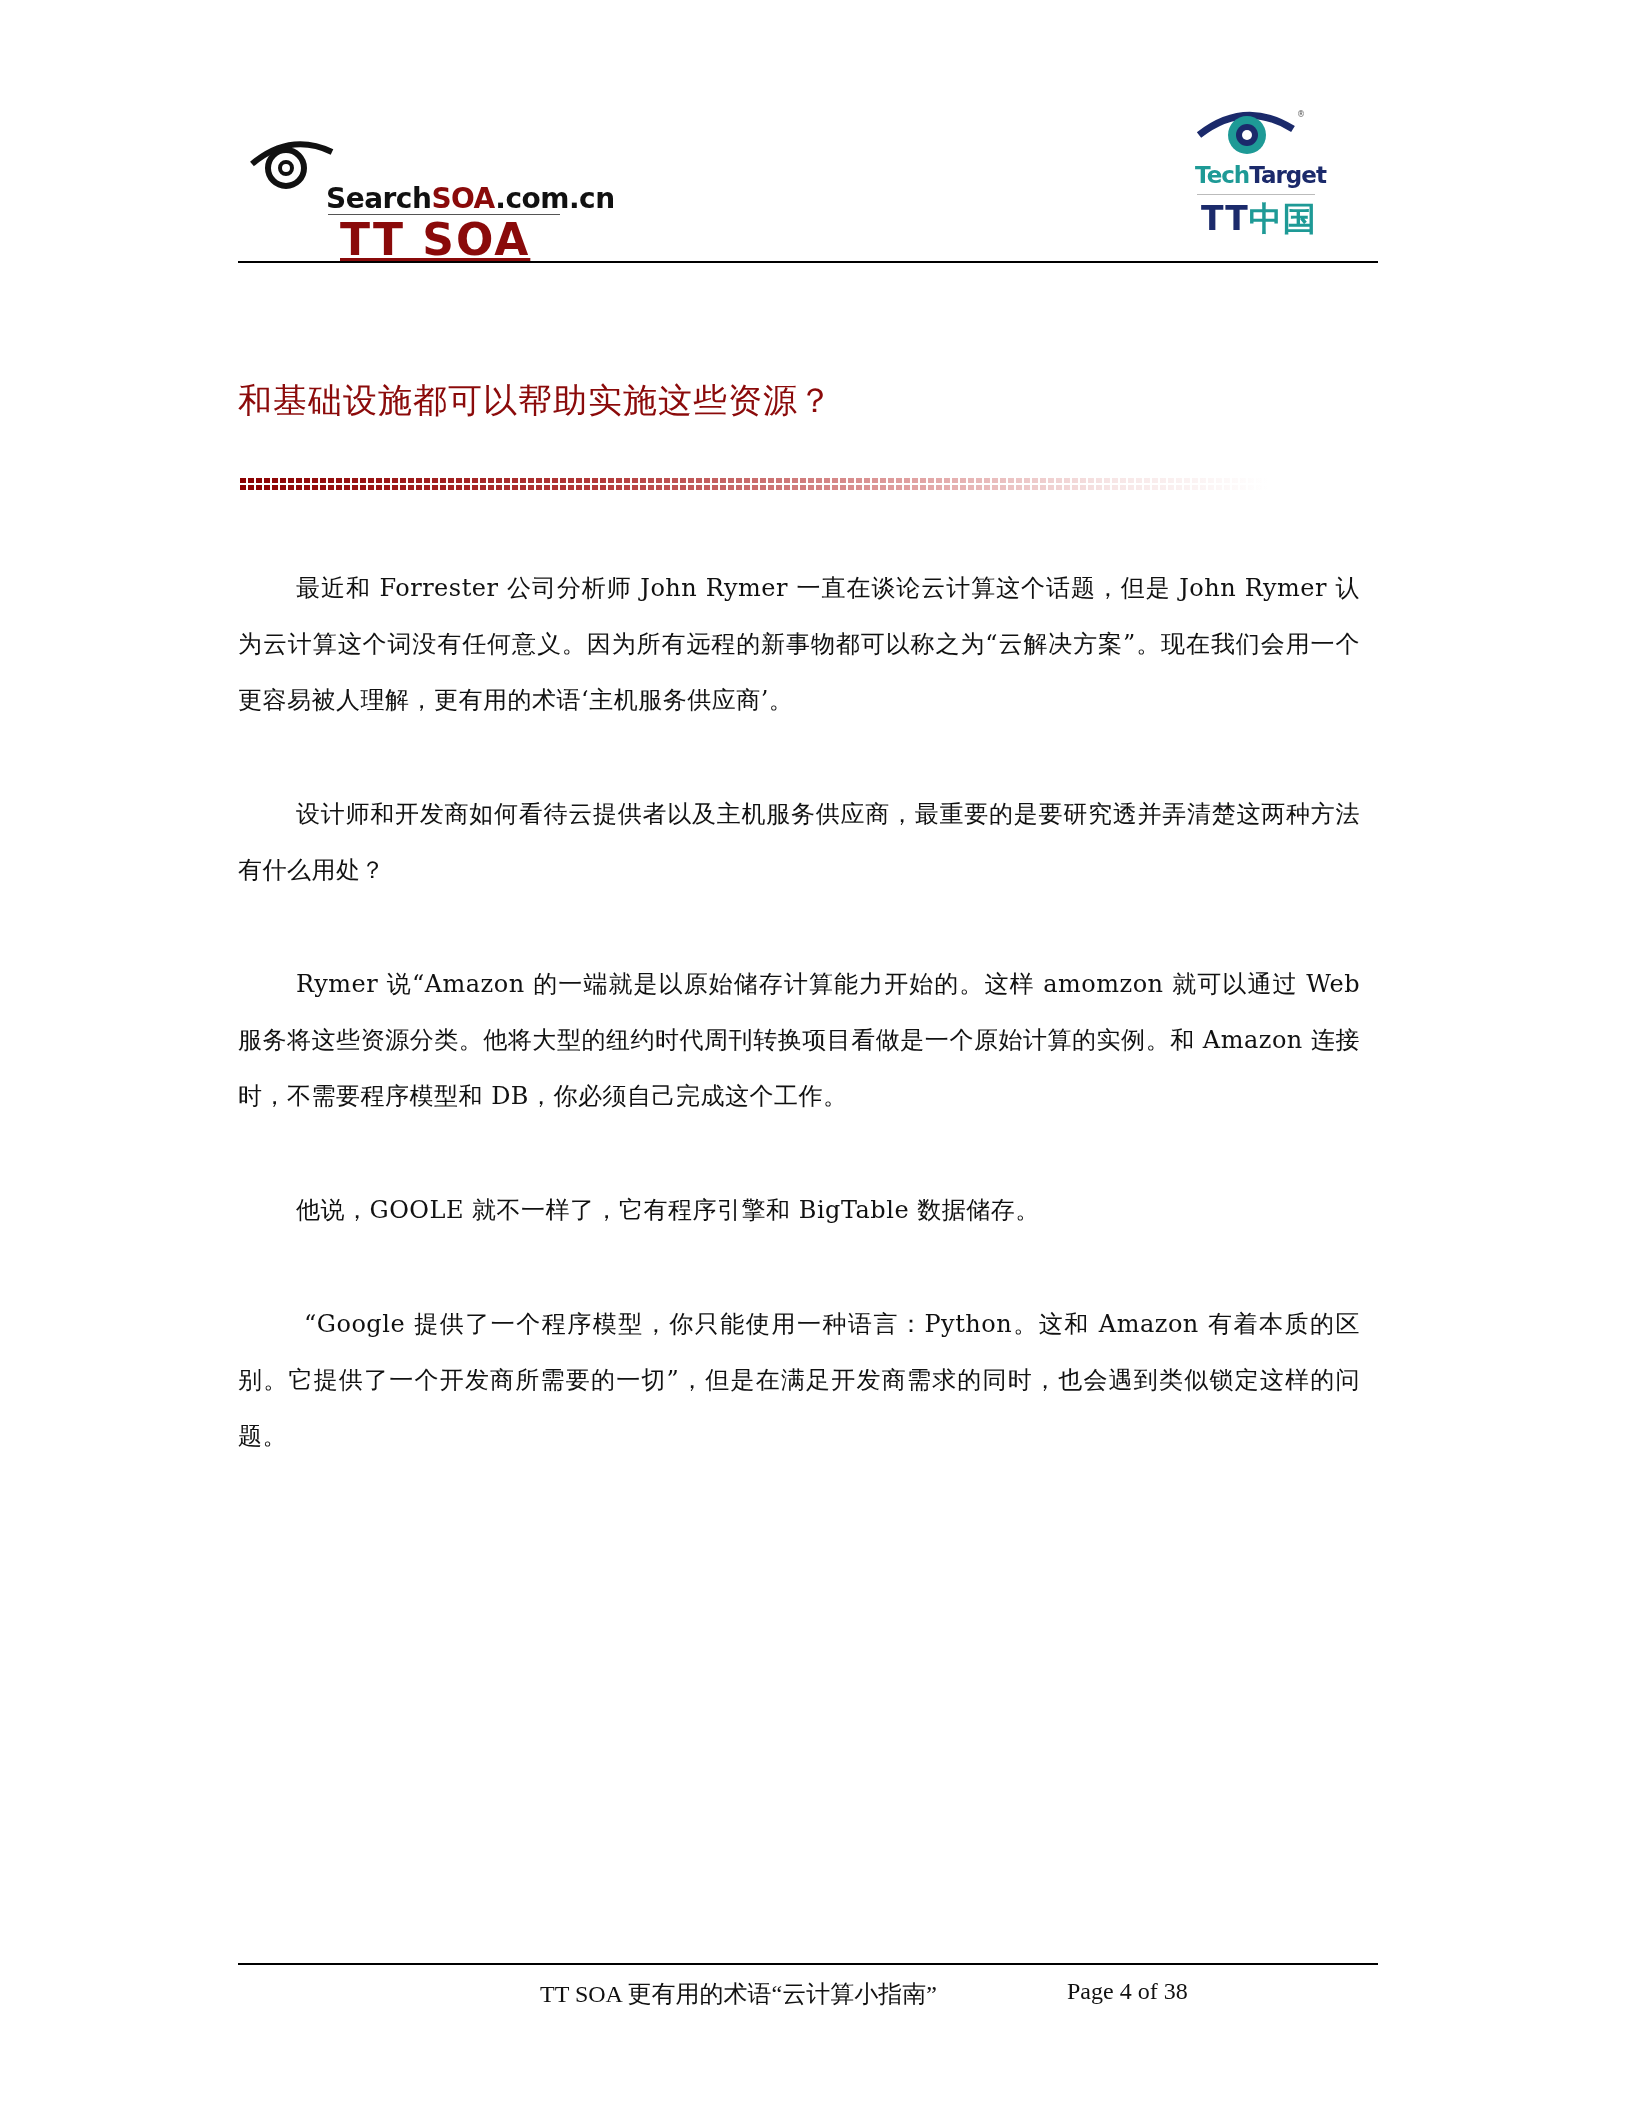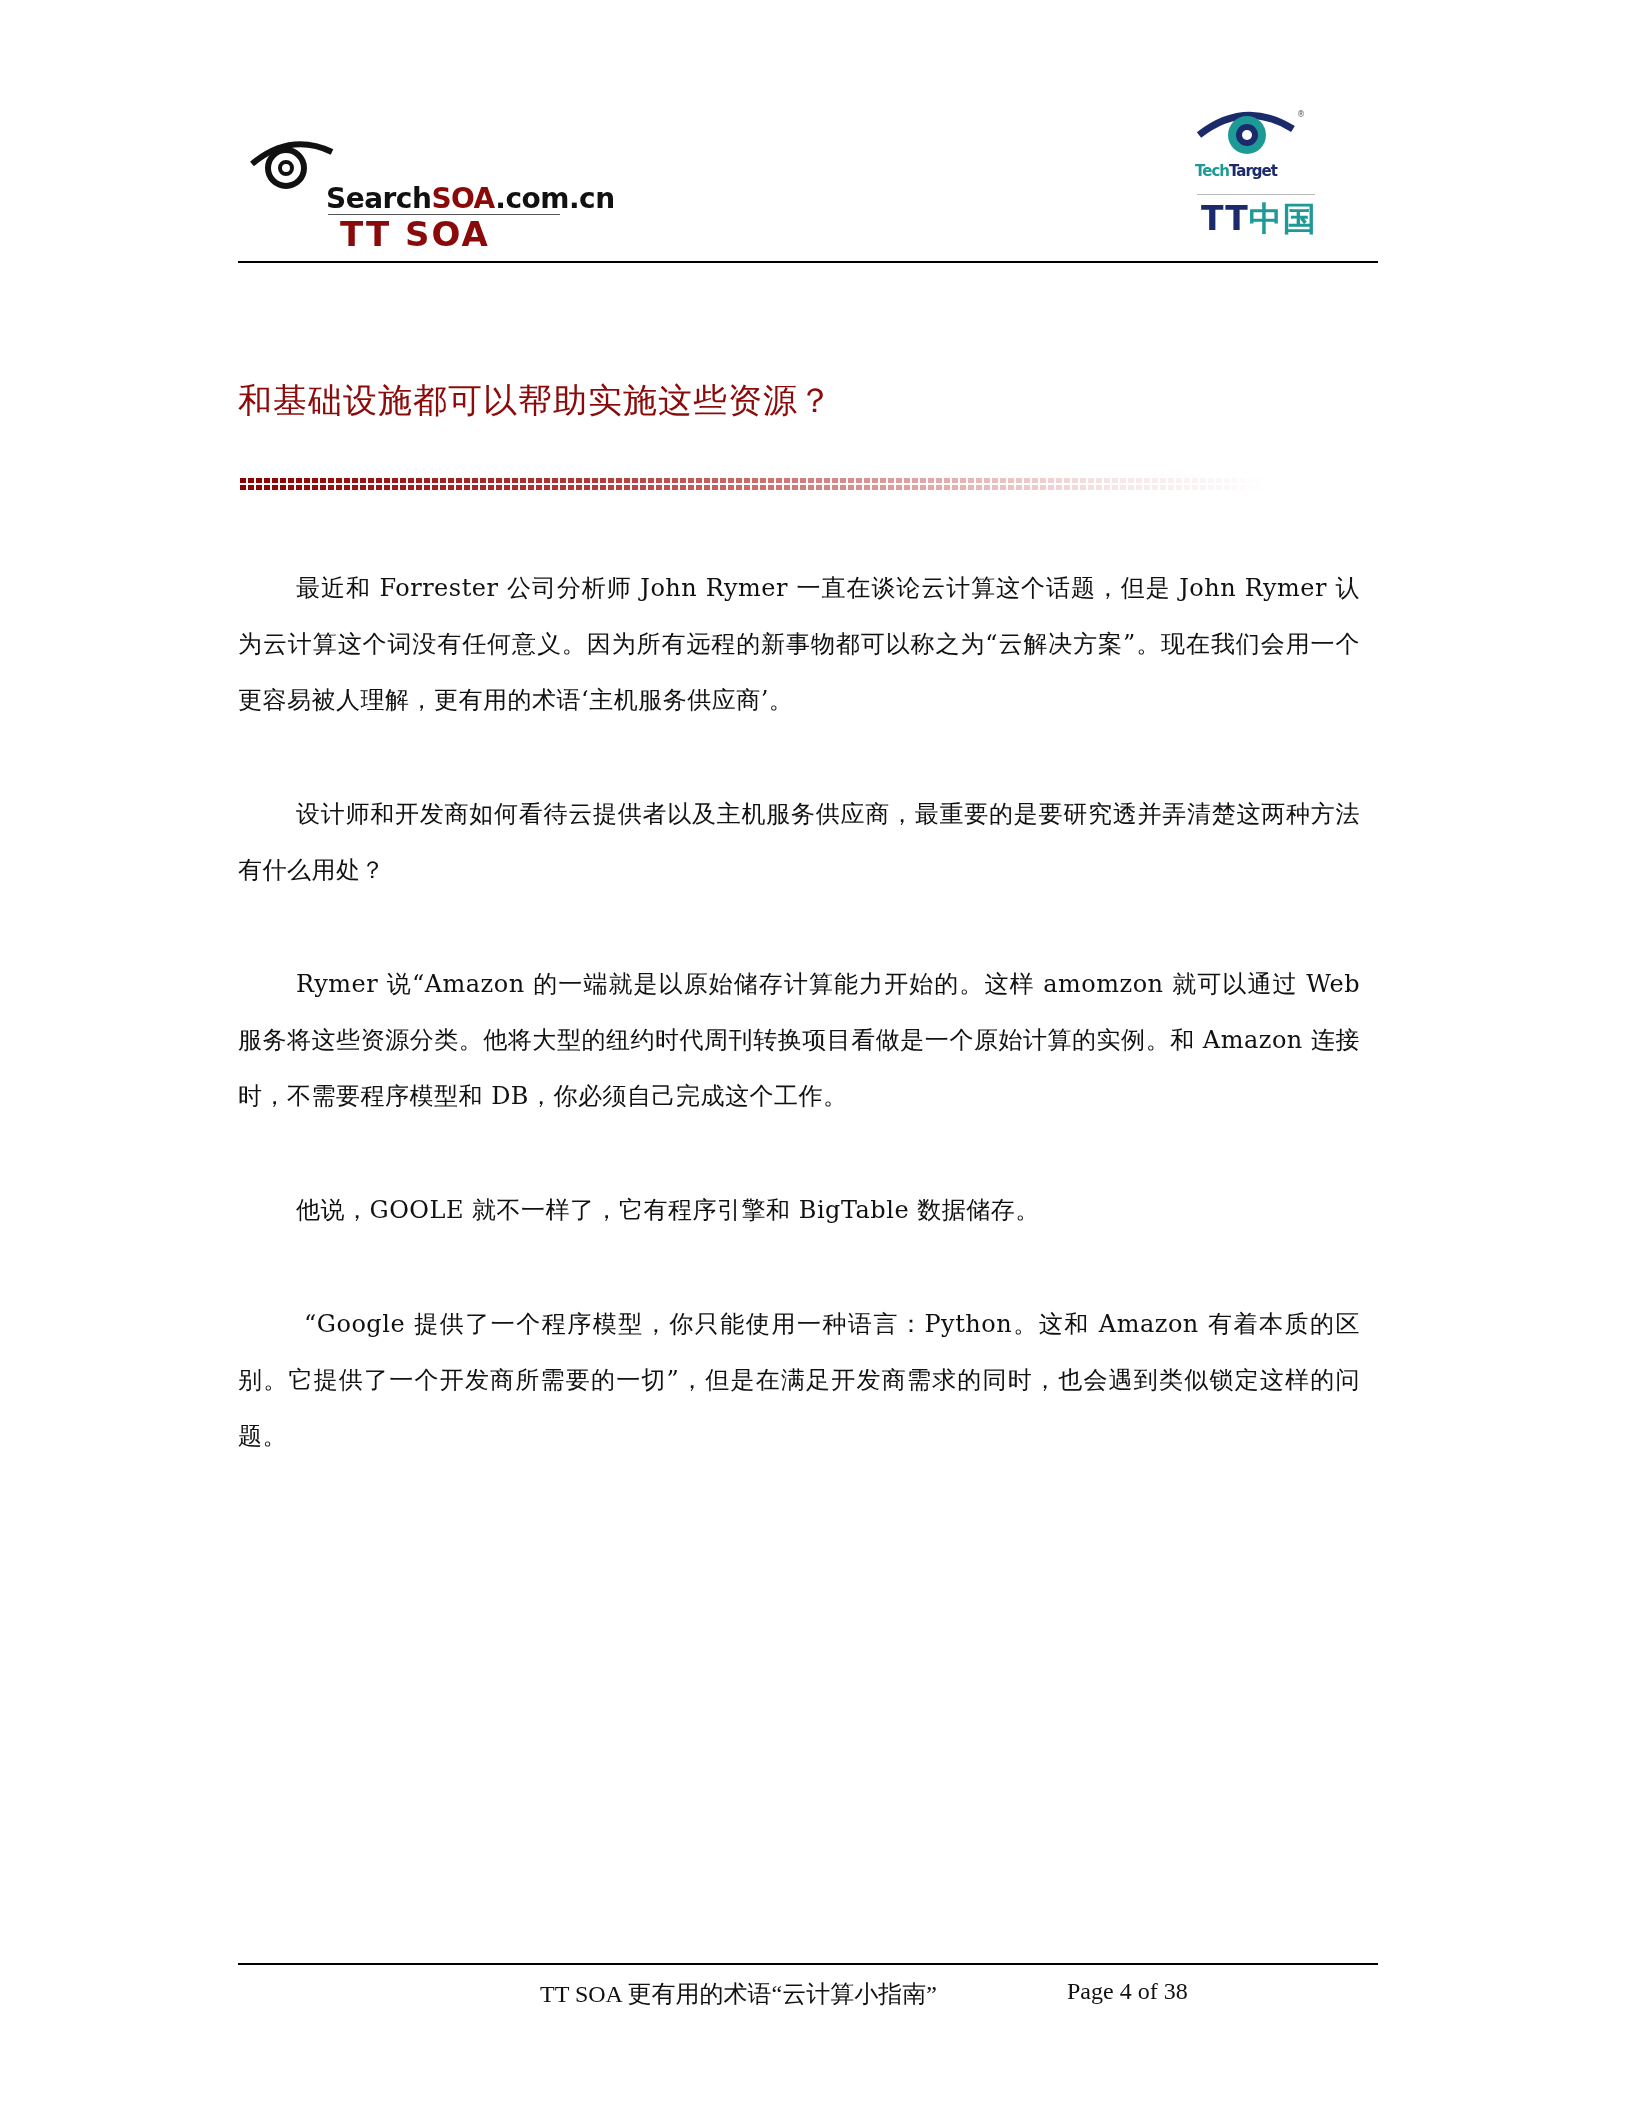--- a/index.html
+++ b/index.html
@@ -14,27 +14,27 @@
     .logo-left .site {
       position: absolute; left: 76px; top: 48px;
       font-family: "DejaVu Sans", "Liberation Sans", sans-serif;
       font-size: 28px; font-weight: bold; letter-spacing: -0.5px; color: #111;
     }
     .logo-left .site .soa { color: #8a0a0a; }
     .logo-left .rule { position: absolute; left: 78px; top: 80px; width: 232px; height: 1px; background: #555; }
     .logo-left .tt {
       position: absolute; left: 90px; top: 80px;
       font-family: "DejaVu Sans", "Liberation Sans", sans-serif;
-      font-size: 34px; font-weight: bold; color: #8a0a0a; letter-spacing: 2px;
+      font-size: 44px; font-weight: bold; color: #8a0a0a; letter-spacing: 2px; text-decoration: underline;
     }
     .logo-right { position: absolute; left: 955px; top: 5px; width: 140px; height: 130px; }
     .logo-right .brand {
       position: absolute; left: 2px; top: 57px;
       font-family: "DejaVu Sans", "Liberation Sans", sans-serif;
-      font-size: 15px; font-weight: bold; letter-spacing: -1px;
+      font-size: 23px; font-weight: bold; letter-spacing: -1px;
     }
     .logo-right .brand .tech { color: #1e9a96; }
     .logo-right .brand .target { color: #1b2a6b; }
     .logo-right .rule { position: absolute; left: 4px; top: 89px; width: 118px; height: 1px; background: #bbb; }
     .logo-right .ttcn {
       position: absolute; left: 8px; top: 92px;
       font-family: "DejaVu Sans", "Liberation Sans", sans-serif;
       font-size: 33px; font-weight: bold; color: #1b2a6b; letter-spacing: 1px;
     }
     .logo-right .ttcn .cn { color: #1e9a96; }

